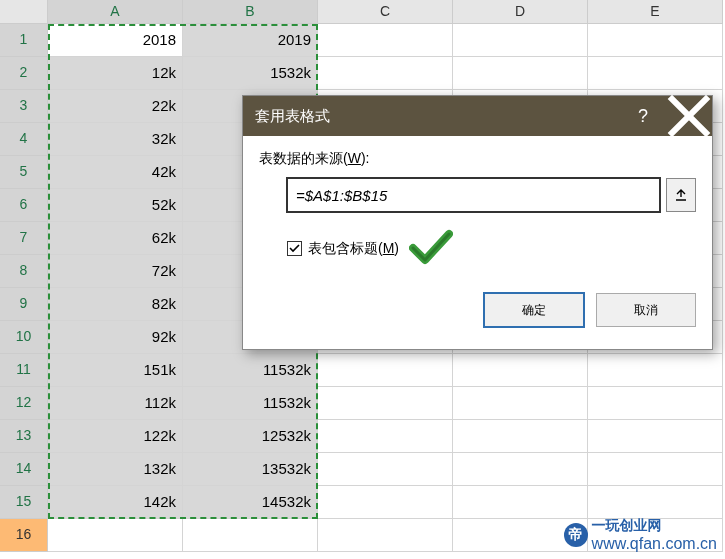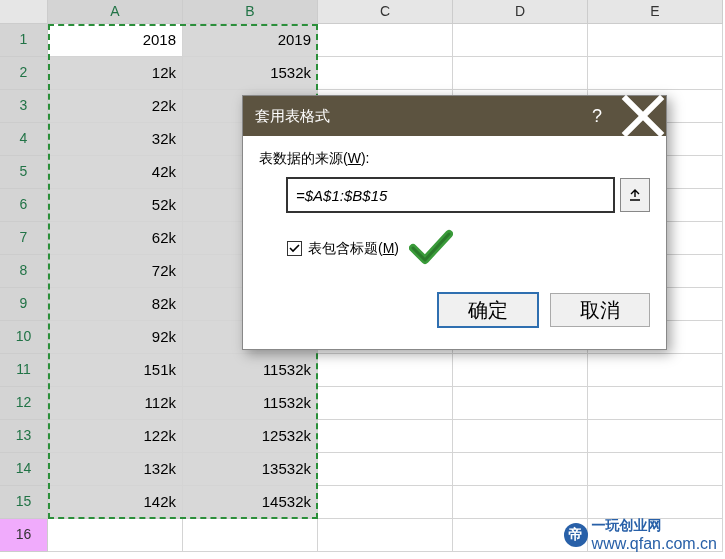--- a/index.html
+++ b/index.html
@@ -5,50 +5,50 @@
 * { box-sizing: border-box; margin: 0; padding: 0; font-family: "Microsoft YaHei", Arial, sans-serif; }
 body { background: #fff; width: 725px; height: 559px; overflow: hidden; position: relative; }
 
 .spreadsheet { position: absolute; top: 0; left: 0; width: 725px; }
 .col-headers { display: flex; height: 24px; }
 .corner { width: 48px; background: #e6e6e6; border: 1px solid #ccc; border-top: none; border-left: none; }
 .col-header { flex: 0 0 135px; background: #e6e6e6; border: 1px solid #ccc; border-left: none; border-top: none; text-align: center; font-size: 14px; line-height: 22px; color: #333; }
 .col-header.sel { background: #d4d4d4; color: #217346; font-weight: 500; }
 
 .row { display: flex; height: 33px; }
-.row-header { width: 48px; background: #f0abfc; border: 1px solid #ccc; border-left: none; border-top: none; text-align: center; font-size: 14px; line-height: 31px; color: #333; }
+.row-header { width: 48px; background: #fdba74; border: 1px solid #ccc; border-left: none; border-top: none; text-align: center; font-size: 14px; line-height: 31px; color: #333; }
 .row-header.sel { background: #d4d4d4; color: #217346; }
 .cell { flex: 0 0 135px; border: 1px solid #d4d4d4; border-left: none; border-top: none; padding: 0 6px; text-align: right; font-size: 15px; line-height: 31px; color: #000; background: #fff; }
 .cell.sel { background: #d8d8d8; }
 .cell.active { background: #fff; }
 
 .marching { position: absolute; top: 24px; left: 48px; width: 270px; height: 495px; border: 2px dashed #2b8f3a; pointer-events: none; }
 
-.dialog { position: absolute; top: 95px; left: 242px; width: 425px; background: #fff; border: 1px solid #888; box-shadow: 4px 4px 12px rgba(0,0,0,0.35); }
+.dialog { position: absolute; top: 95px; left: 242px; width: 471px; background: #fff; border: 1px solid #888; box-shadow: 4px 4px 12px rgba(0,0,0,0.35); }
 .titlebar { height: 40px; background: #5c5340; color: #fff; display: flex; align-items: center; padding: 0 0 0 12px; font-size: 15px; }
 .titlebar .title { flex: 1; }
 .titlebar .tbtn { width: 46px; height: 40px; display: flex; align-items: center; justify-content: center; font-size: 18px; cursor: pointer; }
 
 .dlg-body { padding: 14px 16px 22px; }
 .label-row { font-size: 14px; color: #000; margin-bottom: 10px; }
 .label-row .u { text-decoration: underline; }
 
 .input-row { display: flex; align-items: center; margin: 0 0 16px 28px; }
 .range-input { flex: 1; height: 34px; border: 1px solid #888; padding: 0 8px; font-size: 15px; font-family: Arial; outline: 2px solid #333; outline-offset: -1px; font-style: italic; }
 .picker-btn { width: 30px; height: 34px; margin-left: 6px; border: 1px solid #888; background: #f0f0f0; display: flex; align-items: center; justify-content: center; cursor: pointer; }
 .picker-btn svg { width: 14px; height: 14px; }
 
 .check-row { display: flex; align-items: center; margin: 0 0 24px 28px; font-size: 14px; }
 .checkbox { width: 15px; height: 15px; border: 1px solid #333; margin-right: 6px; display: flex; align-items: center; justify-content: center; background: #fff; cursor: pointer; }
 .checkbox svg { width: 11px; height: 11px; }
 .big-check { margin-left: 10px; }
 .big-check svg { width: 44px; height: 38px; }
 
 .btn-row { display: flex; justify-content: flex-end; gap: 12px; }
-.btn { width: 100px; height: 34px; border: 1px solid #aaa; background: #f0f0f0; font-size: 20px; cursor: pointer; }
+.btn { width: 100px; height: 34px; border: 1px solid #aaa; background: #f0f0f0; font-size: 12px; cursor: pointer; }
 .btn.primary { outline: 2px solid #2f6fb0; outline-offset: -1px; }
 
 .watermark { position: absolute; bottom: 6px; right: 8px; font-size: 14px; color: #2860a8; font-weight: bold; display: flex; align-items: center; gap: 4px; }
 .watermark .url { display: block; font-size: 16px; color: #2860a8; font-weight: normal; }
 .watermark .logo { width: 24px; height: 24px; background: #2860a8; border-radius: 50%; display: flex; align-items: center; justify-content: center; color: #fff; font-size: 14px; }
 </style>
 </head>
 <body>
 
 <div class="spreadsheet">

